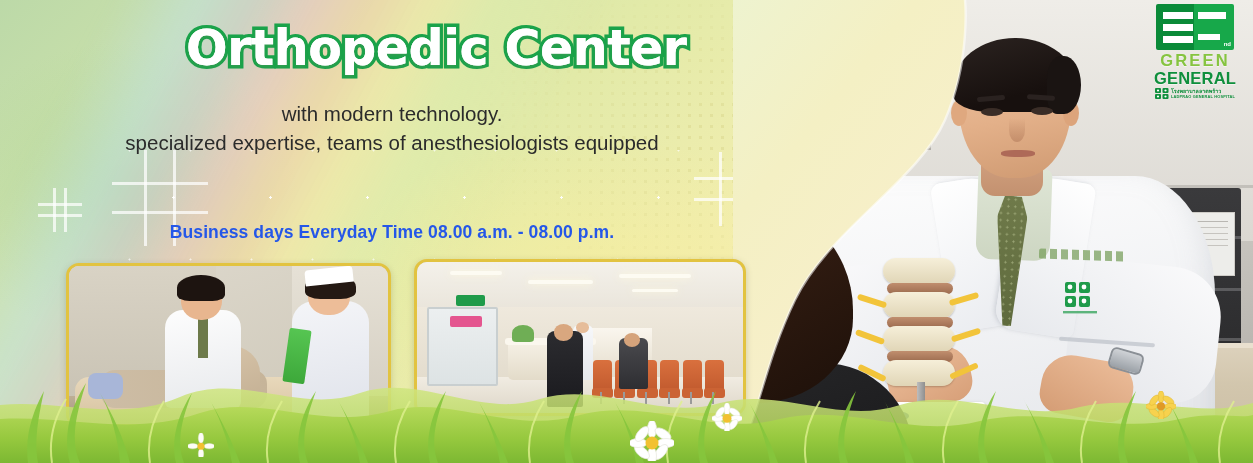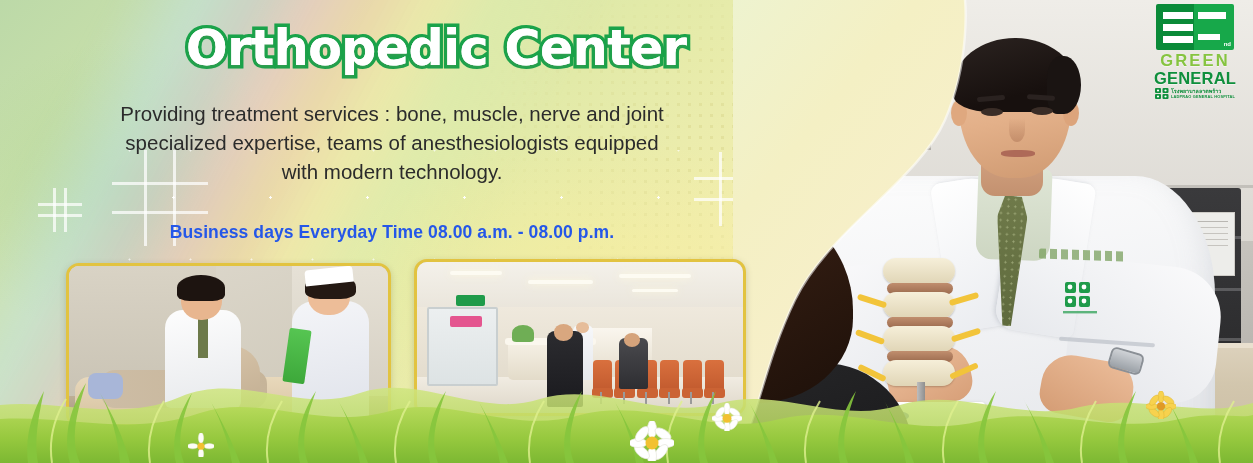--- a/index.html
+++ b/index.html
@@ -583,23 +583,22 @@
       </linearGradient>
     </defs>
     <path d="M0,0 L232,0 C232,0 238,60 212,120 C186,180 96,230 62,300 C30,366 26,420 0,463 L0,0 Z" fill="url(#swGrad)"></path>
     <path d="M232,0 C232,0 238,60 212,120 C186,180 96,230 62,300 C30,366 26,420 0,463" fill="none" stroke="#ffffff" stroke-width="2.5" opacity="0.55"></path>
   </svg>
 
   <div class="title">Orthopedic Center</div>
   <div class="title-fill">Orthopedic Center</div>
 
   <div class="body-copy">
-    <div>Providing treatment services : bone, muscle, nerve and joint</div>
+    <div>with modern technology.</div>
     <div>specialized expertise, teams of anesthesiologists equipped</div>
-    <div>with modern technology.</div>
   </div>
 
   <div class="hours">Business days Everyday Time 08.00 a.m. - 08.00 p.m.</div>
 
   <div class="thumb thumb-1">
     <div class="inner">
       <div class="t1-wall"></div>
         <div class="t1-wall2"></div>
         <div class="t1-wall3"></div>
       <div class="t1-floor"></div>

